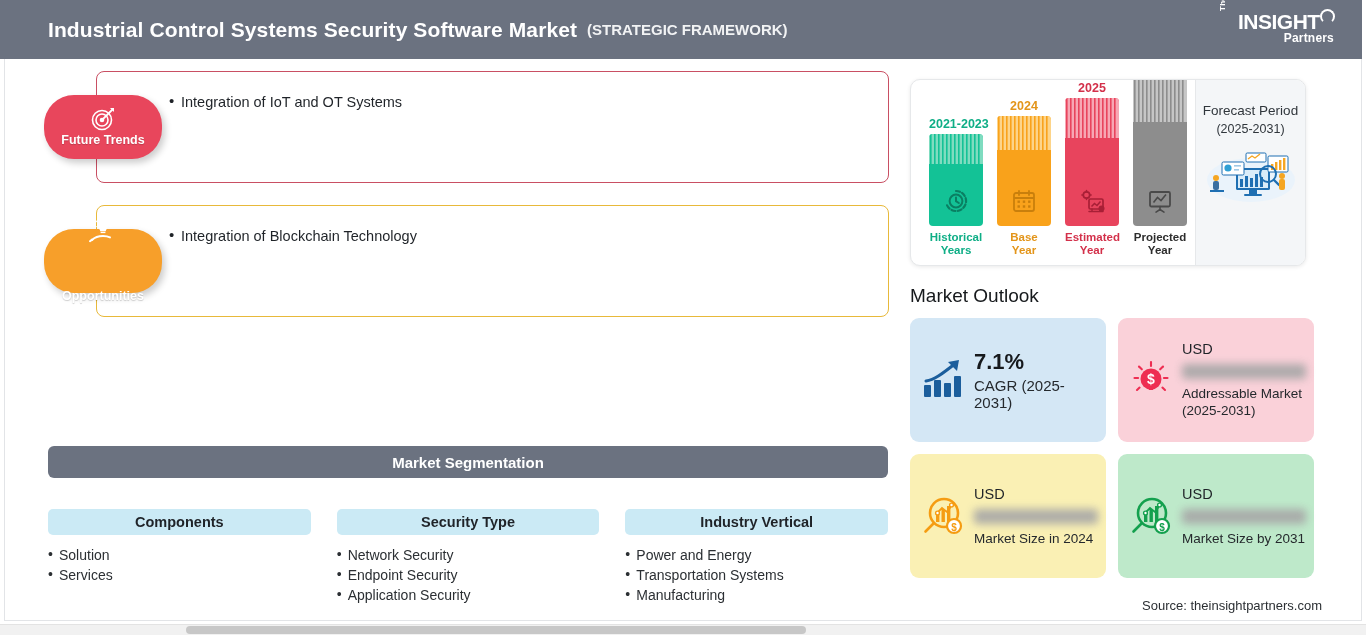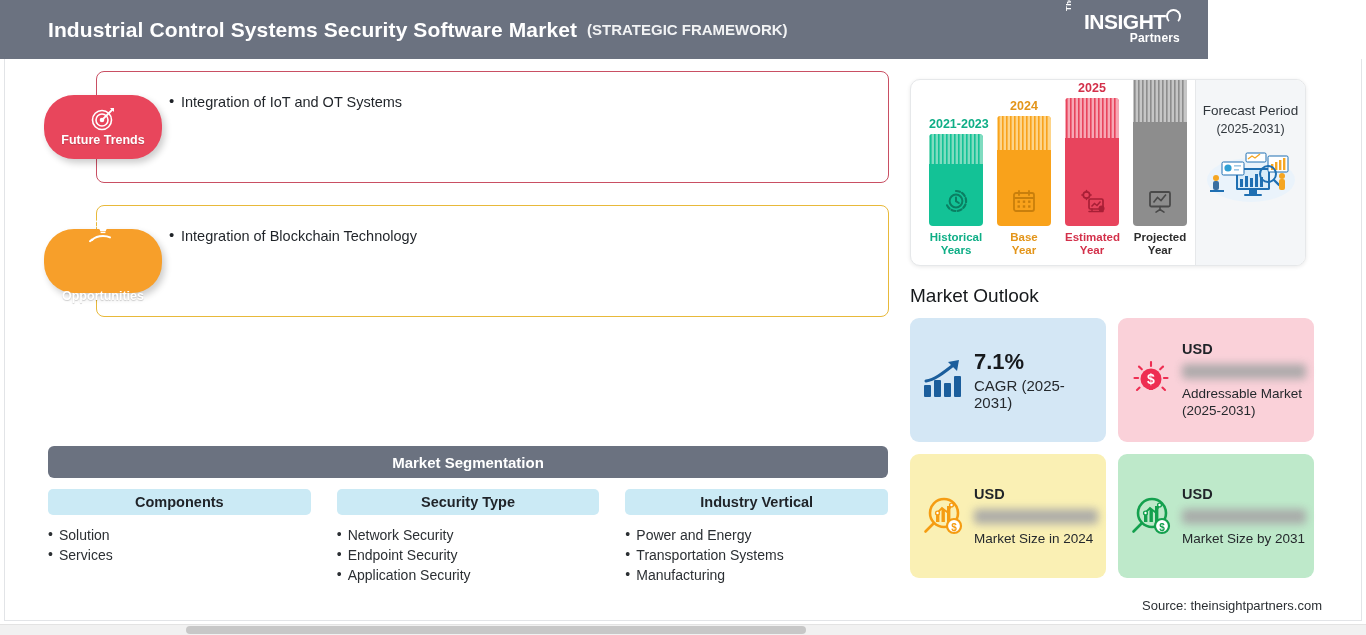--- a/index.html
+++ b/index.html
@@ -6,21 +6,21 @@
   html, body {
     width: 1366px; height: 635px;
     background: #ffffff;
     font-family: "Liberation Sans", sans-serif;
     overflow: hidden;
   }
   .page { position: relative; width: 1366px; height: 635px; background:#fff; }
 
   
   .header {
-    position: absolute; left: 0; top: 0; width: 1208px; height: 59px;
+    position: absolute; left: 0; top: 0; width: 1362px; height: 59px;
     background: #6b7280;
     display: flex; align-items: center;
   }
   .header-title {
     margin-left: 48px;
     color: #ffffff; font-size: 21px; font-weight: bold; letter-spacing: .1px;
     white-space: nowrap;
   }
   .header-sub {
     color: #f2f3f4; font-size: 15px; font-weight: bold; margin-left: 10px;
@@ -83,21 +83,21 @@
   }
 
   
   .seg-wrap { position: absolute; left: 48px; top: 446px; width: 840px; }
   .seg-header {
     height: 32px; background: #6b7280; border-radius: 6px;
     display:flex; align-items:center; justify-content:center;
     color:#fff; font-size:15px; font-weight:bold;
   }
   .seg-cols { display:flex; gap: 26px; margin-top: 11px; }
-  .seg-col { width: 264px; }
+  .seg-col { width: 264px; margin-top: 20px; }
   .seg-chip {
     height: 26px; background: #cbeaf5; border-radius: 5px;
     display:flex; align-items:center; justify-content:center;
     color:#1f2328; font-size:14.5px; font-weight:bold;
   }
   .seg-items { margin-top: 10px; list-style:none; }
   .seg-items li {
     font-size: 14px; color:#2b2f33; line-height: 20px; position:relative; padding-left: 11px;
   }
   .seg-items li::before { content:"•"; position:absolute; left:0; top:-1px; }
@@ -143,21 +143,21 @@
   .ocard {
     width: 196px; height: 124px; border-radius: 9px;
     display:flex; align-items:center; padding: 0 10px; gap:8px;
   }
   .ocard.blue  { background:#d4e7f5; }
   .ocard.pink  { background:#fad1d9; }
   .ocard.yellow{ background:#faf0b4; }
   .ocard.green { background:#bee9ca; }
   .ocard-icon { width:46px; height:46px; flex:none; }
   .ocard-body { flex:1; }
-  .ocard-usd { font-size:14.5px; font-weight:bold; color:#1f2328; }
+  .ocard-usd { font-size:14.5px; font-weight:normal; color:#1f2328; }
   .blur-val {
     height: 15px; width: 124px; margin: 7px 0 6px 0; border-radius: 3px;
     background: #a7a7a7; filter: blur(4px); opacity:.92;
     font-size:0; color:transparent;
   }
   .ocard-caption { font-size:13.5px; color:#25292d; line-height:17px; }
   .ocard-big { font-size:22px; font-weight:bold; color:#16191c; line-height:24px; }
   .ocard-sub { font-size:15px; color:#25292d; margin-top:3px; }
 
   .source {

